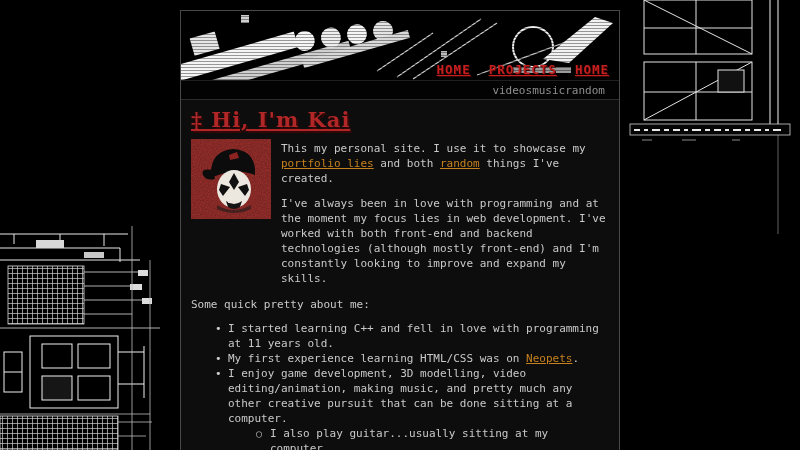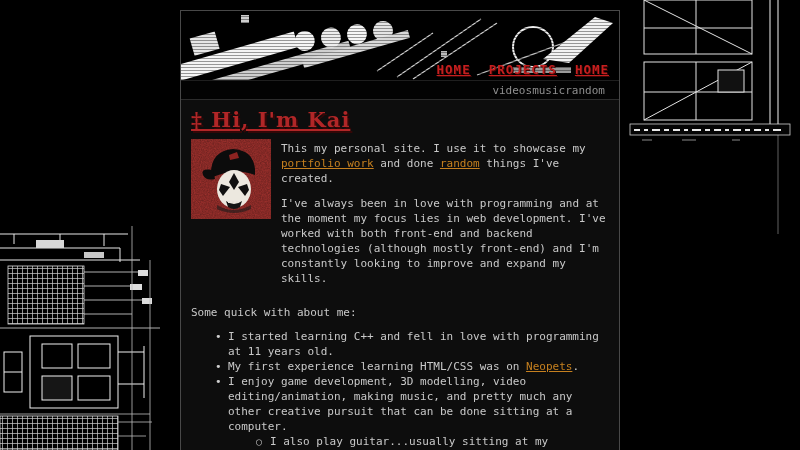--- a/index.html
+++ b/index.html
@@ -34,21 +34,21 @@
 
   
   .content { padding:5px 10px 10px 10px; color:#c9c9c9; font-size:11px; line-height:15px; }
   h1.title { font-family:"DejaVu Serif", serif; font-weight:bold; font-size:21px;
     line-height:24px; color:#b12627; letter-spacing:1px; margin:3px 0 7px;
     text-shadow:2px 2px 0 #330707;text-decoration:underline; }
 
   .media { display:flex; gap:10px; }
   .avatar { width:80px; height:80px; flex:0 0 80px; }
   .intro-col p { margin:2px 0 10px; }
-  .intro-col p:last-child { margin-bottom:12px; }
+  .intro-col p:last-child { margin-bottom:4px; }
 
   a.olink { color:#c6801f; text-decoration:underline; cursor:pointer; }
 
   .facts-intro { margin:7px 0 9px; }
   ul.facts { list-style:none; padding-left:24px; }
   ul.facts > li { position:relative; padding-left:13px; }
   ul.facts > li::before { content:"•"; position:absolute; left:0; color:#cfcfcf; }
   ul.sub { list-style:none; padding-left:28px; }
   ul.sub > li { position:relative; padding-left:14px; }
   ul.sub > li::before { content:"○"; position:absolute; left:0; font-size:10px; color:#bdbdbd; }
@@ -171,27 +171,27 @@
           <path d="M30 45 l9 3 l-7 9 l-4 -6 Z" fill="#101010"></path>
           <path d="M56 45 l-9 3 l7 9 l4 -6 Z" fill="#101010"></path>
           <path d="M35 62 q8 6 16 0 l-2 6 q-6 4 -12 0 Z" fill="#151515"></path>
           <path d="M37 63 h12" stroke="#e8e4da" stroke-width="2" stroke-dasharray="2 2"></path>
           <path d="M26 66 Q43 76 60 66 L60 70 Q43 78 26 70 Z" fill="#1a1a1a" opacity="0.6"></path>
         </g>
       </svg>
 
       <div class="intro-col">
         <p>
-          <span>This my personal site. I use it to showcase my </span><a class="olink">portfolio work</a><span> and done </span><a class="olink">random</a><span> things I've created.</span>
+          <span>This my personal site. I use it to showcase my </span><a class="olink">portfolio lies</a><span> and both </span><a class="olink">random</a><span> things I've created.</span>
         </p>
         <p>I've always been in love with programming and at the moment my focus lies in web development. I've worked with both front-end and backend technologies (although mostly front-end) and I'm constantly looking to improve and expand my skills.</p>
       </div>
     </div>
 
-    <p class="facts-intro">Some quick with about me:</p>
+    <p class="facts-intro">Some quick pretty about me:</p>
 
     <ul class="facts">
       <li>
         <span>I started learning C++ and fell in love with programming at 11 years old.</span>
       </li>
       <li>
         <span>My first experience learning HTML/CSS was on </span><a class="olink">Neopets</a><span>.</span>
       </li>
       <li>
         <span>I enjoy game development, 3D modelling, video editing/animation, making music, and pretty much any other creative pursuit that can be done sitting at a computer.</span>

